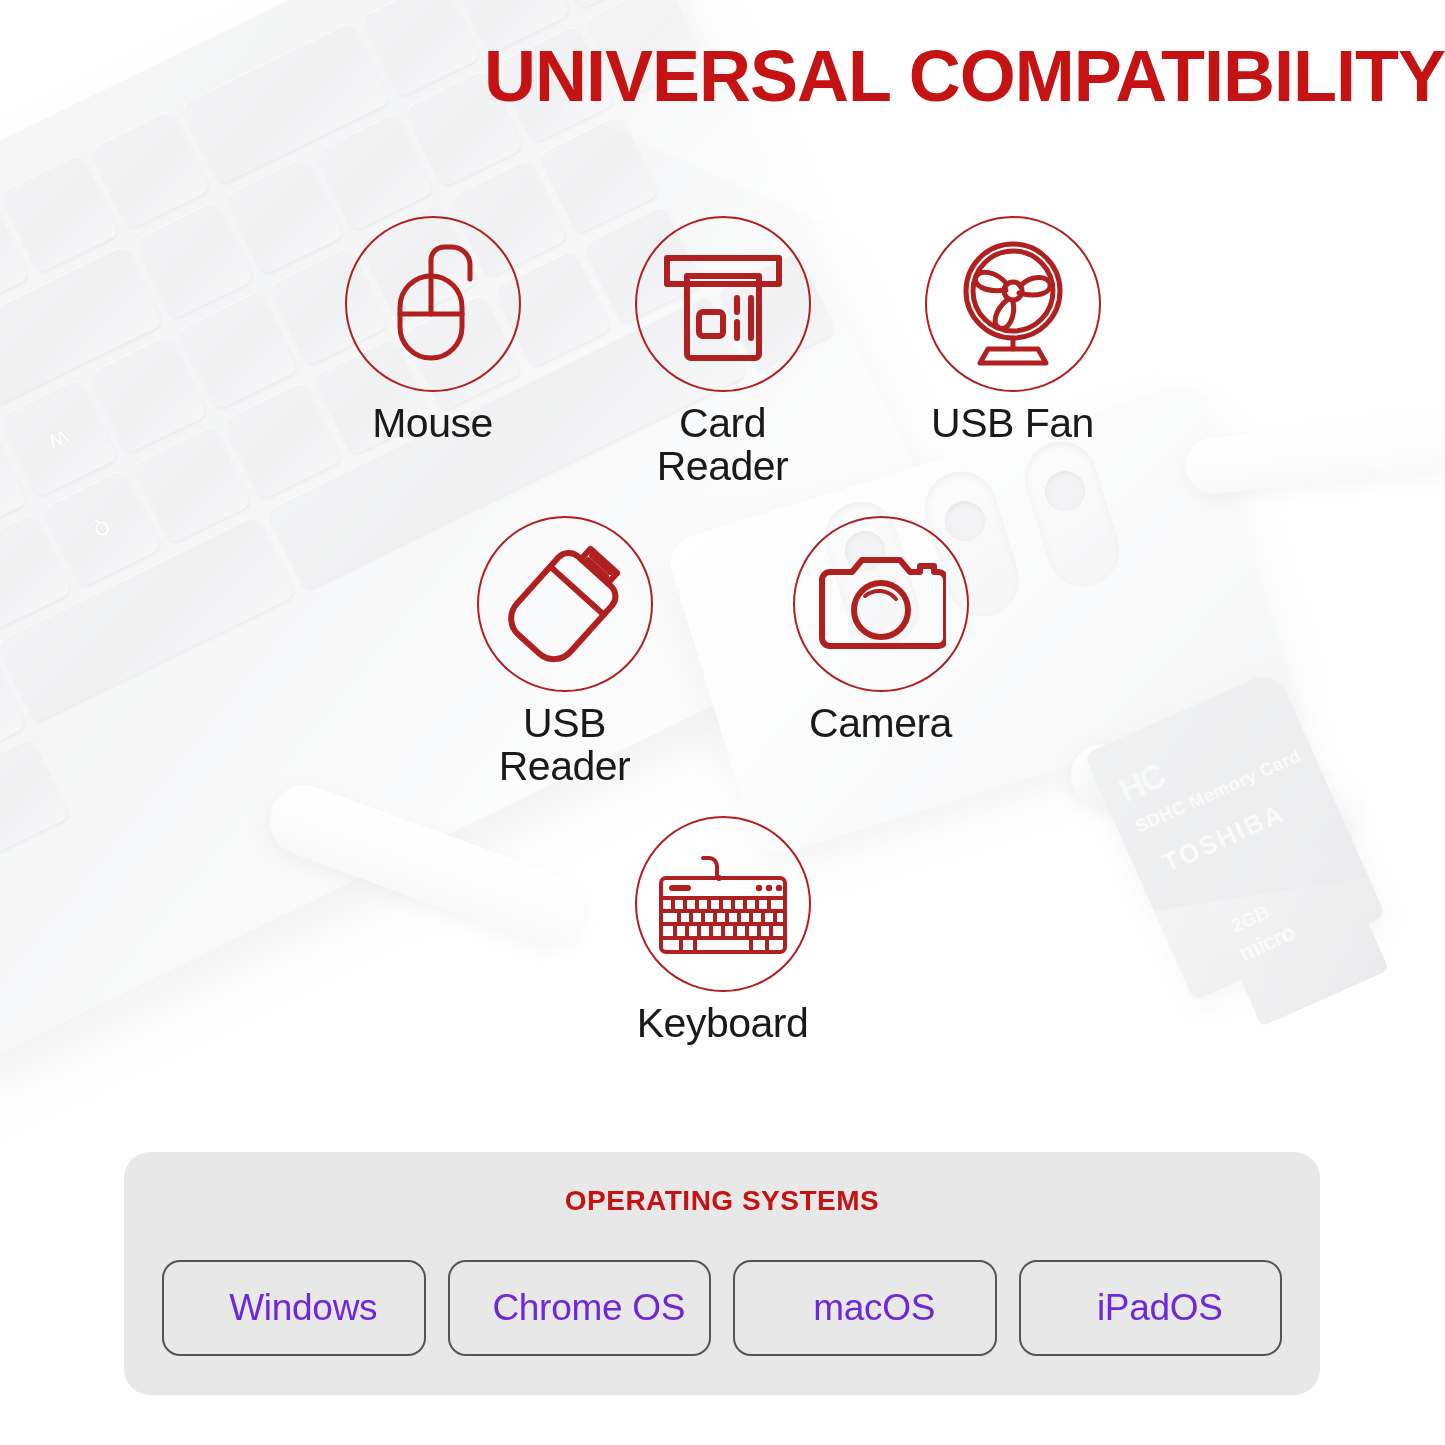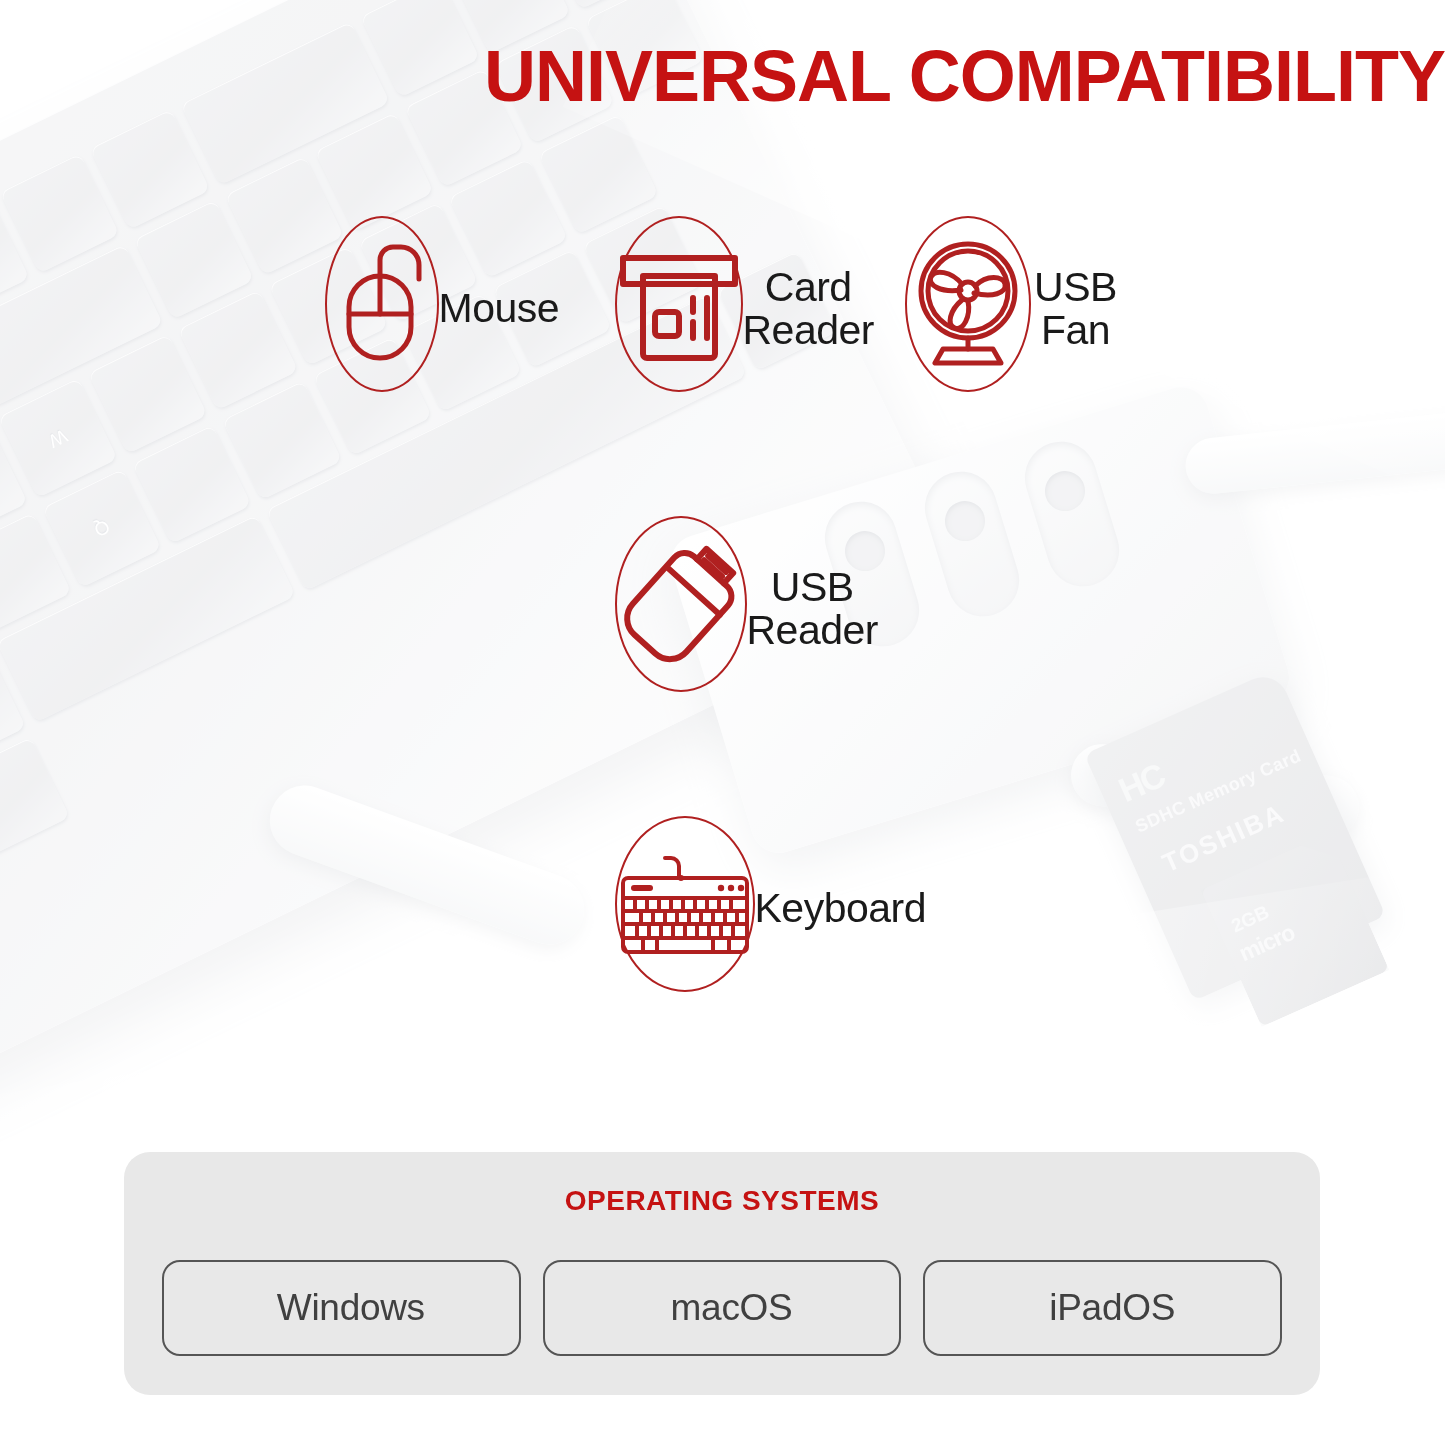--- a/index.html
+++ b/index.html
@@ -181,21 +181,21 @@
     line-height:1;
     white-space:nowrap;
   }
 
   
   .row { position:absolute; left:0; right:0; display:flex; justify-content:center; }
   .row.r1 { top:216px; gap:74px; }
   .row.r2 { top:516px; gap:100px; }
   .row.r3 { top:816px; gap:42px; }
 
-  .item { width:216px; display:flex; align-items:center; }
+  .item { width:216px; display:flex; flex-direction:column; align-items:center; }
 
   .circle {
     width:176px; height:176px;
     border:2px solid #B02020;
     border-radius:50%;
     display:flex; align-items:center; justify-content:center;
     position:relative;
   }
   .circle svg { display:block; }
 
@@ -235,21 +235,21 @@
   }
   .pill {
     flex:1 1 0;
     height:96px;
     border:2px solid #555555;
     border-radius:18px;
     background:transparent;
     display:flex; align-items:center; justify-content:center;
     font-family:"Liberation Sans", sans-serif;
     font-size:37px;
-    color:#404040;
+    color:#6d28d9;
     letter-spacing:-0.3px;
     padding-left:19px;
   }
 </style>
 </head>
 <body>
 
 <div id="page">
 
   <div id="bg-photo">
@@ -401,20 +401,30 @@
               <path d="M46 20 v-14 h36 v14"></path>
               <line x1="30" y1="46" x2="100" y2="46"></line>
               <line x1="52" y1="10" x2="76" y2="10"></line>
               <line x1="52" y1="16" x2="76" y2="16"></line>
             </g>
           </svg>
         </div>
         <div class="caption">USB Reader</div>
       </div>
 
+      <div class="item">
+        <div class="circle">
+          <svg width="130" height="100" viewBox="0 0 130 100" fill="none" stroke="#B02020" stroke-width="6" stroke-linecap="round" stroke-linejoin="round">
+            <path d="M6 26 a8 8 0 0 1 8 -8 h22 l10 -12 h38 l10 12 h10 v-6 h14 v6 h4 a8 8 0 0 1 8 8 v58 a8 8 0 0 1 -8 8 h-108 a8 8 0 0 1 -8 -8 z"></path>
+            <circle cx="65" cy="56" r="27"></circle>
+            <path d="M49 42 a22 22 0 0 1 31 3" stroke-width="4"></path>
+          </svg>
+        </div>
+        <div class="caption">Camera</div>
+      </div>
 
     </div>
 
     <div class="row r3">
 
       <div class="item">
         <div class="circle">
           <svg width="136" height="108" viewBox="0 0 136 108" fill="none" stroke="#B02020" stroke-width="4" stroke-linecap="round" stroke-linejoin="round">
             <path d="M62 26 V16 a8 8 0 0 0 -8 -8 h-6"></path>
             <circle cx="64" cy="28" r="3" fill="#B02020" stroke="none"></circle>
@@ -462,19 +472,20 @@
         </div>
         <div class="caption">Keyboard</div>
       </div>
 
     </div>
 
     <div id="os-panel">
       <div id="os-title">OPERATING SYSTEMS</div>
       <div id="os-pills">
         <div class="pill">Windows</div>
+        <div class="pill">Chrome OS</div>
         <div class="pill">macOS</div>
         <div class="pill">iPadOS</div>
       </div>
     </div>
 
   </div>
 </div>
 
 </body></html>

